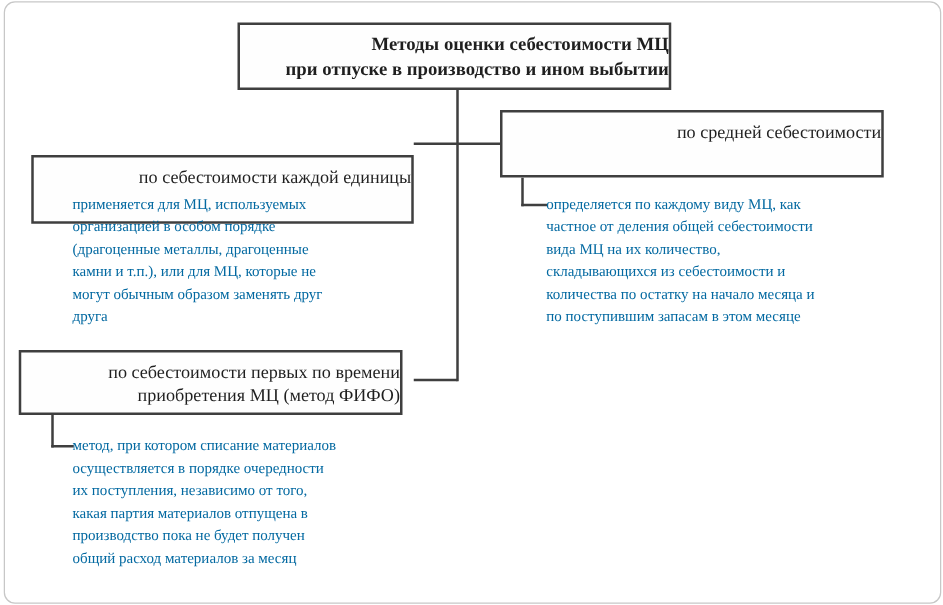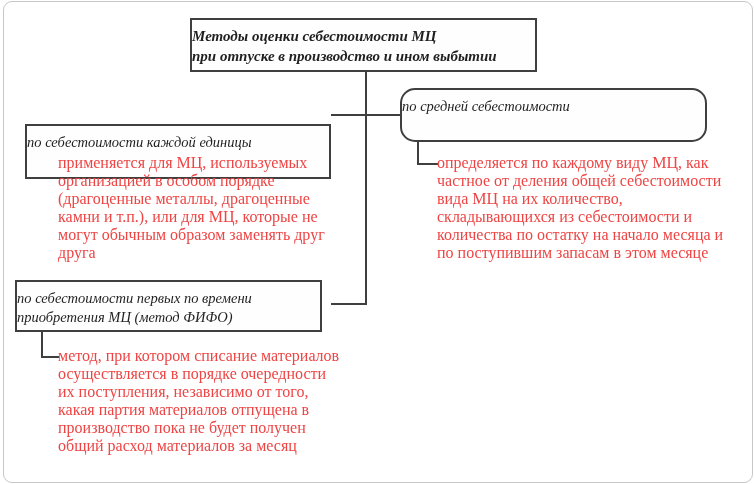--- a/index.html
+++ b/index.html
@@ -21,56 +21,55 @@
     border: 1px solid #c7c7c7;
     border-radius: 9px;
     pointer-events: none;
   }
   .node {
     position: absolute;
     box-sizing: border-box;
     border: 2px solid #3f3f3f;
     background: #fefefe;
     color: #1f1f1f;
-    text-align: left;
+    text-align: right;
     white-space: pre-line;
-    font-style: italic;
   }
   .node.title {
     font-weight: bold;
     font-size: 15px;
     line-height: 20px;
     padding-top: 6px;
   }
   .node.branch {
     font-size: 14.5px;
     line-height: 19px;
     padding-top: 7px;
   }
   .desc {
     position: absolute;
-    color: #ef4444;
-    font-size: 16px;
+    color: #0369a1;
+    font-size: 12px;
     line-height: 18px;
     white-space: pre-line;
     text-align: left;
   }
   .line {
     position: absolute;
     background: #3f3f3f;
   }
   .elbow {
     position: absolute;
     border-left: 2px solid #3f3f3f;
     border-bottom: 2px solid #3f3f3f;
   }
   
   #title-box  { left: 190px; top: 18px;  width: 347px; height: 54px; }
   #unit-box   { left: 25px;  top: 88px;  width: 306px; height: 55px; margin-top: 36px; }
-  #avg-box    { left: 400px; top: 88px;  width: 307px; height: 54px; border-radius: 15px; }
+  #avg-box    { left: 400px; top: 88px;  width: 307px; height: 54px; }
   #fifo-box   { left: 15px;  top: 280px; width: 307px; height: 52px; }
 
   #v-center   { left: 365px; top: 72px;  width: 2px;  height: 233px; }
   #h-sibling  { left: 331px; top: 114px; width: 70px; height: 2px; }
   #h-fifo     { left: 331px; top: 303px; width: 35px; height: 2px; }
 
   #elbow-unit { left: 41px;  top: 143px; width: 16px; height: 20px; }
   #elbow-avg  { left: 417px; top: 142px; width: 19px; height: 21px; }
   #elbow-fifo { left: 41px;  top: 332px; width: 16px; height: 24px; }
 

